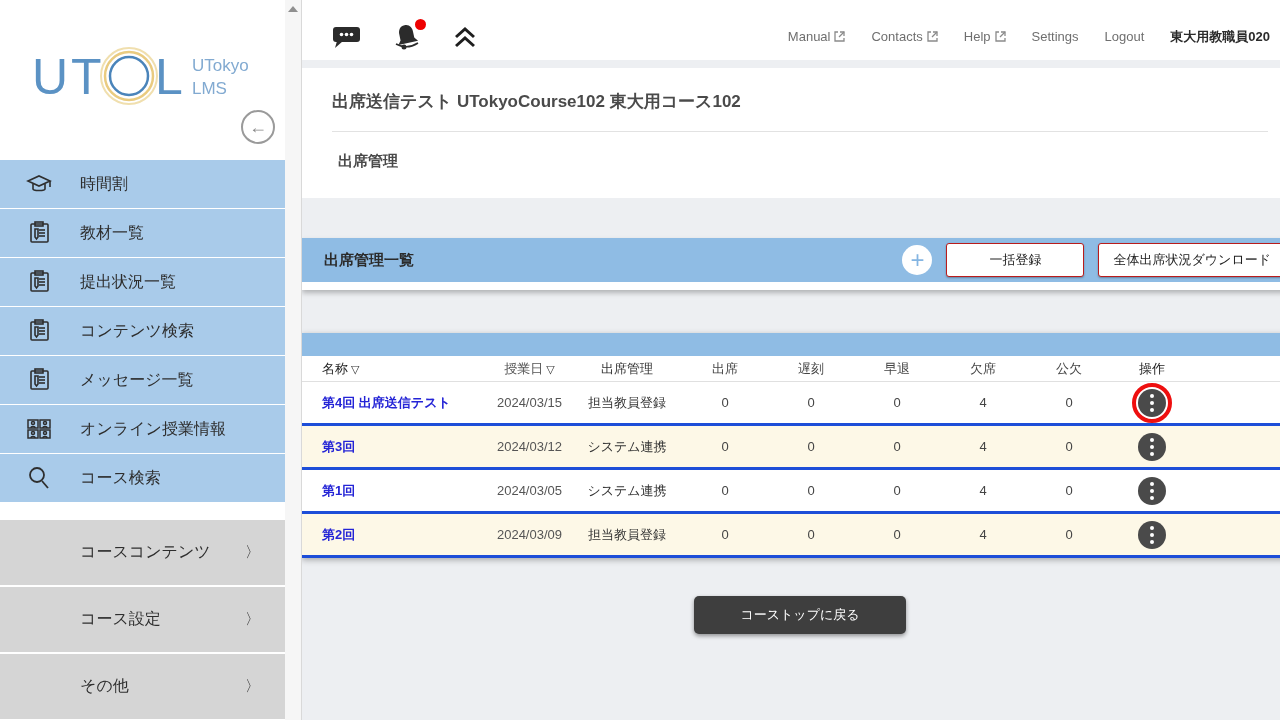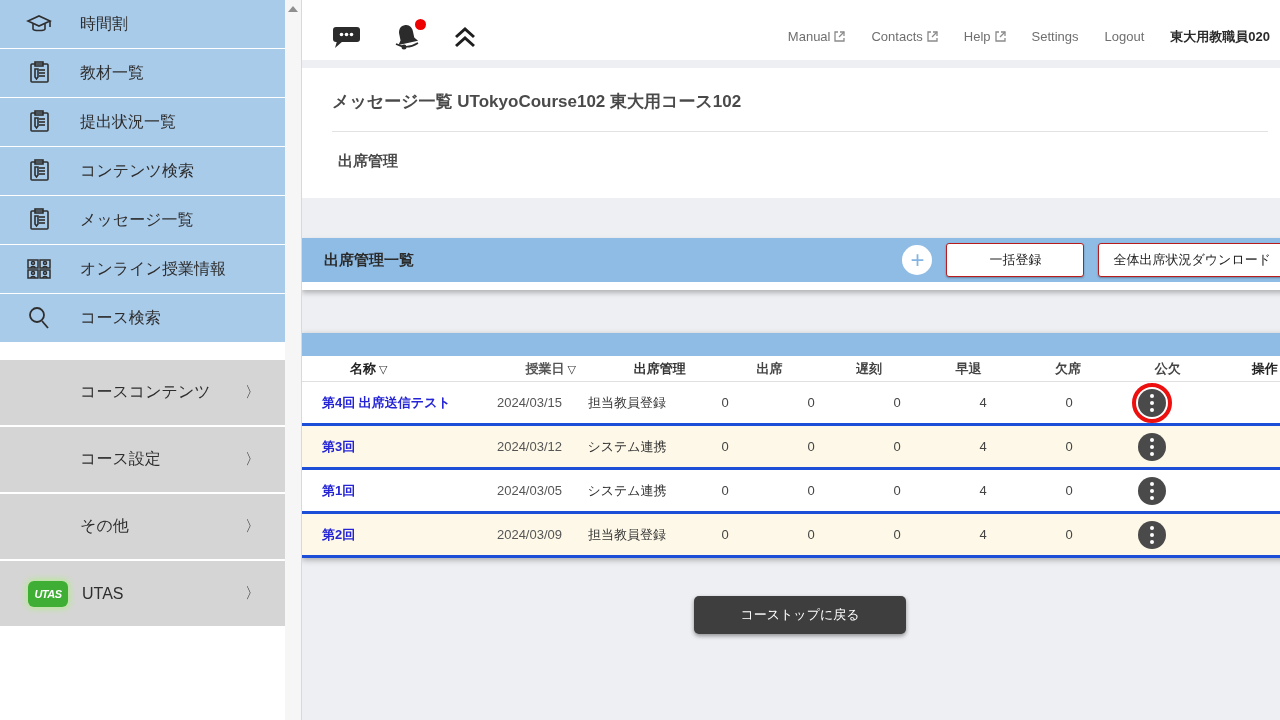--- a/index.html
+++ b/index.html
@@ -61,21 +61,21 @@
     font-size:24px; font-weight:300; line-height:26px; cursor:pointer; }
   .panel-btn { background:#fff; border:1px solid #b91c1c; border-radius:3px; font-size:13px; color:#222;
     padding:7px 14px; cursor:pointer; box-shadow:0 1px 2px rgba(0,0,0,0.3); }
   .panel-btn.wide { padding:7px 42px; }
   .panel-strip { height:8px; background:#fff; }
 
   
   .table-card { margin-top:43px; background:#fff; box-shadow:0 2px 6px rgba(0,0,0,0.3); }
   .tbar { height:23px; background:#8fbce4; }
   .thead { display:flex; align-items:center; height:26px; border-bottom:1px solid #e0e0e0; background:#fff; }
-  .th { font-size:13px; font-weight:bold; color:#222; text-align:center;margin-left:28px; }
+  .th { font-size:13px; font-weight:normal; color:#222; text-align:center; }
   .sort-glyph { font-size:11px; color:#333; margin-left:3px; }
   .trow { display:flex; align-items:center; height:44px; background:#fff; border-bottom:3px solid #1d4ed8; }
   .trow.alt { background:#fdf8e7; }
   .td { font-size:13px; text-align:center; }
   .c-name { width:185px; text-align:left; padding-left:20px; }
   .c-name a { color:#2424d6; font-weight:bold; text-decoration:none; cursor:pointer; }
   .c-date { width:85px; color:#555; }
   .c-method { width:110px; color:#333; }
   .c-num { width:86px; color:#444; }
   .c-action { width:80px; position:relative; display:flex; align-items:center; justify-content:center; }
@@ -86,20 +86,32 @@
     border:4px solid #ee0f0f; border-radius:50%; pointer-events:none; }
 
   .back-row { text-align:center; margin-top:38px; }
   .back-btn { background:#3e3e3e; color:#fff; font-size:13px; border:none; border-radius:5px;
     padding:10px 46px; cursor:pointer; box-shadow:0 2px 4px rgba(0,0,0,0.4); }
 </style>
 </head>
 <body>
 
 <aside class="sidebar">
+  <div class="logo-area">
+    <svg class="logo-svg" width="235" height="80" viewBox="0 0 235 80">
+      <text x="0" y="56" font-size="50" fill="#5b92c4" font-family="Liberation Sans, sans-serif" letter-spacing="3">UT</text>
+      <circle cx="97" cy="38" r="28" fill="none" stroke="#f0dfae" stroke-width="2"></circle>
+      <circle cx="97" cy="38" r="24" fill="none" stroke="#e9cb80" stroke-width="2.5"></circle>
+      <circle cx="97" cy="38" r="19" fill="none" stroke="#4a84ba" stroke-width="2.5"></circle>
+      <text x="123" y="56" font-size="50" fill="#5b92c4" font-family="Liberation Sans, sans-serif">L</text>
+      <text x="160" y="33" font-size="17" fill="#82aaD1" font-family="Liberation Sans, sans-serif">UTokyo</text>
+      <text x="160" y="56" font-size="17" fill="#82aad1" font-family="Liberation Sans, sans-serif">LMS</text>
+    </svg>
+    <button class="collapse-btn">←</button>
+  </div>
 
   <div class="nav-item">
     <span class="ic">
       <svg width="28" height="28" viewBox="0 0 28 28" fill="none" stroke="#2e2e2e" stroke-width="1.6">
         <path d="M3 11 L14 6 L25 11 L14 16 Z"></path>
           <path d="M8 14 v5 c0 2 12 2 12 0 v-5"></path>
           <path d="M25 11 v6"></path>
       </svg>
     </span>
     <span class="lbl">時間割</span>
@@ -269,21 +281,21 @@
       <a class="top-link">
         <span>Logout</span>
       </a>
       <span class="user-name">東大用教職員020</span>
     </nav>
   </div>
 
   <div class="gray-gap"></div>
 
   <div class="title-block">
-    <div class="course-title">メッセージ一覧 UTokyoCourse102 東大用コース102</div>
+    <div class="course-title">出席送信テスト UTokyoCourse102 東大用コース102</div>
     <div class="section-title">出席管理</div>
   </div>
 
   <div class="content">
     <div class="card-col">
 
       <div class="panel-top">
         <div class="panel-head">
           <span class="panel-title">出席管理一覧</span>
           <div class="panel-actions">

